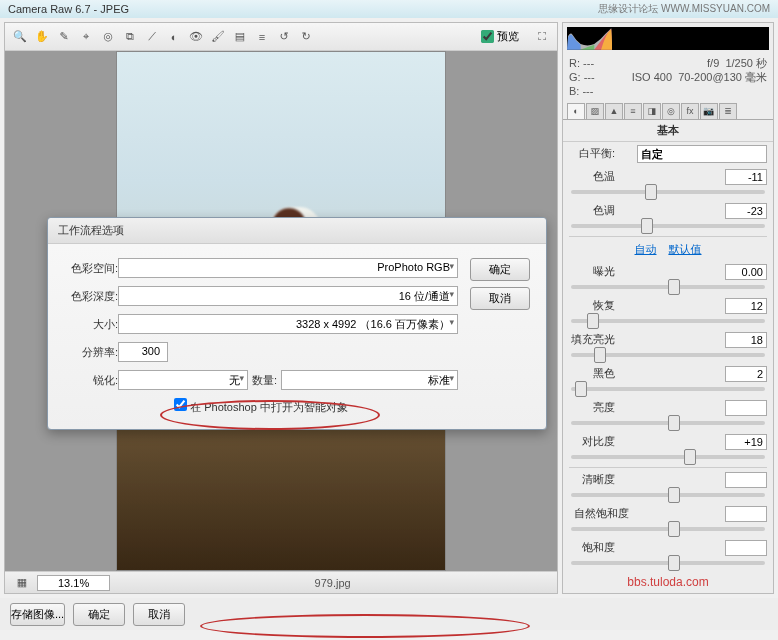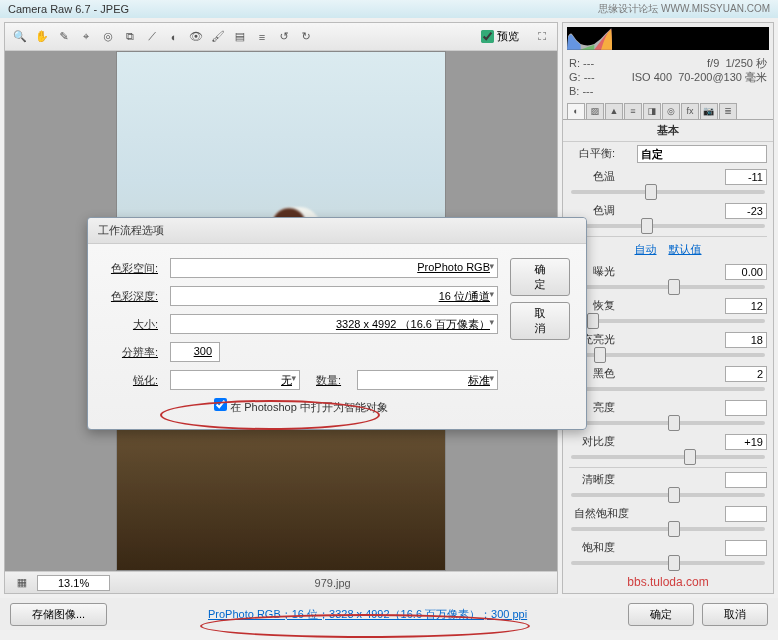--- a/index.html
+++ b/index.html
@@ -37,34 +37,34 @@
 .slider::after { content:''; position:absolute; width:10px; height:14px; background:#e8e8e8; border:1px solid #888; top:-6px; border-radius:2px;} .slider.s-temp::after{left:38%;} .slider.s-tint::after{left:36%;}
 .slider.s-exp::after{left:50%;} .slider.s-rec::after{left:8%;} .slider.s-fill::after{left:12%;}
 .slider.s-black::after{left:2%;} .slider.s-brt::after{left:50%;} .slider.s-con::after{left:58%;}
 .slider.s-cla::after{left:50%;} .slider.s-vib::after{left:50%;} .slider.s-sat::after{left:50%;}
 .auto-row { text-align:center; padding:4px; color:#06c;}
 .auto-row span { text-decoration:underline; cursor:pointer; margin:0 6px;}
 .watermark-red { text-align:center; padding:4px; color:#d04040; font-size:12px;}
 .sep { height:1px; background:#ccc; margin: 2px 6px;}
 
 
-.dialog { position:absolute; top:217px; left:47px; width:500px; background: linear-gradient(#f8f8f8,#f0f0f0); border:1px solid #8899aa; box-shadow: 0 4px 12px rgba(0,0,0,0.3); border-radius:4px; z-index:100;margin-left:40px;}
+.dialog { position:absolute; top:217px; left:47px; width:500px; background: linear-gradient(#f8f8f8,#f0f0f0); border:1px solid #8899aa; box-shadow: 0 4px 12px rgba(0,0,0,0.3); border-radius:4px; z-index:100;}
 .dlg-title { background:linear-gradient(#f0f0f0,#e0e0e0); padding:5px 10px; color:#333; border-bottom:1px solid #ccc; border-radius:4px 4px 0 0;}
 .dlg-body { padding: 14px 16px; display:flex; gap:12px;}
 .dlg-fields { flex:1;}
-.dlg-field-row { display:flex; align-items:center; margin-bottom:8px; gap:12px;text-decoration:underline;}
+.dlg-field-row { display:flex; align-items:center; margin-bottom:8px; gap:0;}
 .dlg-lbl { width:54px; text-align:right; color:#333;}
 .dlg-input { flex:1; border:1px solid #aaa; background:#fff; padding:2px 7px; height:20px; position:relative;text-align:right;}
 .dlg-input.dd::after { content:'▾'; position:absolute; right:3px; top:2px; color:#666; font-size:9px;}
 .dlg-input.sm { flex:0 0 50px;}
 .dlg-text { padding:2px 4px; color:#333;}
 .dlg-check-row { margin-top:6px; text-align:center;}
 .dlg-check-row label { color:#333;}
 .dlg-btns { width:60px; display:flex; flex-direction:column; gap:6px;}
-.btn { border:1px solid #999; background:linear-gradient(#f8f8f8,#e0e0e0); padding:3px 21px; border-radius:3px; cursor:pointer; text-align:center; min-width:52px;}
+.btn { border:1px solid #999; background:linear-gradient(#f8f8f8,#e0e0e0); padding:3px 0; border-radius:3px; cursor:pointer; text-align:center; min-width:52px;}
 .ellipse1 { position:absolute; border:2px solid #c03030; border-radius:50%; width:220px; height:30px; left:160px; top:400px; z-index:200; pointer-events:none;}
 .ellipse2 { position:absolute; border:2px solid #c03030; border-radius:50%; width:330px; height:24px; left:200px; top:614px; z-index:200; pointer-events:none;}
 
 .footer { height:32px; display:flex; align-items:center; padding: 0 10px; gap:8px; background:#ededed;}
 .footer-link { flex:1; text-align:center; color:#06c; text-decoration:underline; font-size:11px;}
 </style>
 </head>
 <body>
 
 <div class="titlebar">
@@ -236,21 +236,20 @@
       </div>
     <div class="slider-row">
         <div class="slider s-sat"></div>
       </div>
     <div class="watermark-red">bbs.tuloda.com</div>
   </div>
 </div>
 
 <div class="footer">
   <button class="btn">存储图像...</button>
-  <span class="footer-link">ProPhoto RGB；16 位；3328 x 4992（16.6 百万像素）；300 ppi</span>
   <button class="btn">确定</button>
   <button class="btn">取消</button>
 </div>
 
 <div class="dialog">
   <div class="dlg-title">工作流程选项</div>
   <div class="dlg-body">
     <div class="dlg-fields">
       <div class="dlg-field-row">
           <span class="dlg-lbl">色彩空间:</span>

